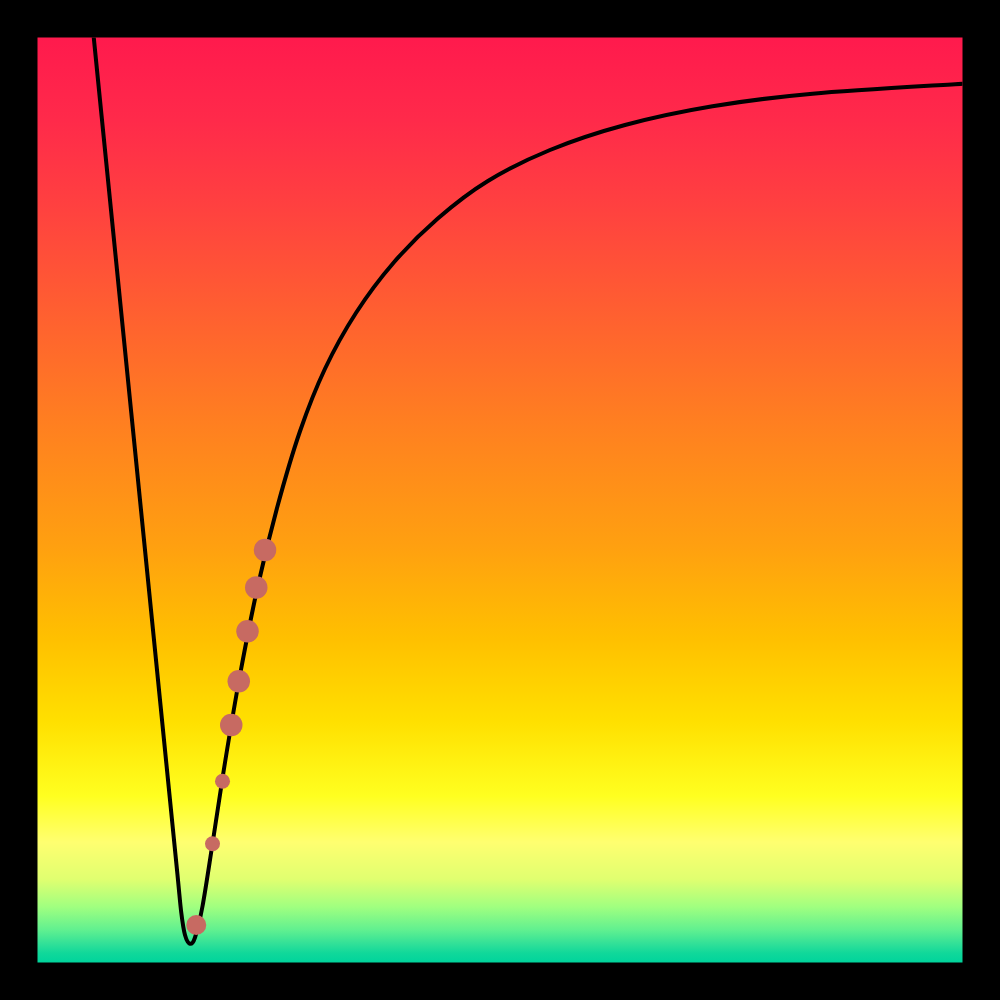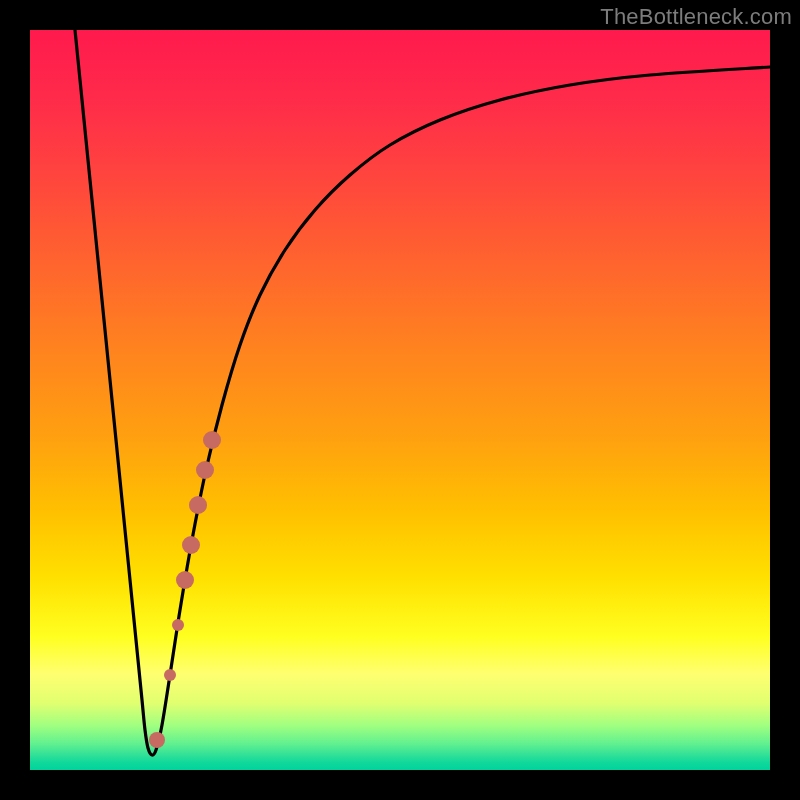--- a/index.html
+++ b/index.html
@@ -74,14 +74,13 @@
           <circle cx="140" cy="645" r="6" fill="#c76a62"></circle>
           <circle cx="148" cy="595" r="6" fill="#c76a62"></circle>
           <circle cx="155" cy="550" r="9" fill="#c76a62"></circle>
           <circle cx="161" cy="515" r="9" fill="#c76a62"></circle>
           <circle cx="168" cy="475" r="9" fill="#c76a62"></circle>
           <circle cx="175" cy="440" r="9" fill="#c76a62"></circle>
           <circle cx="182" cy="410" r="9" fill="#c76a62"></circle>
         </g>
     </svg>
   </div>
-  <div class="watermark">TheBottleneck.com</div>
 </div>
 
 </body></html>

